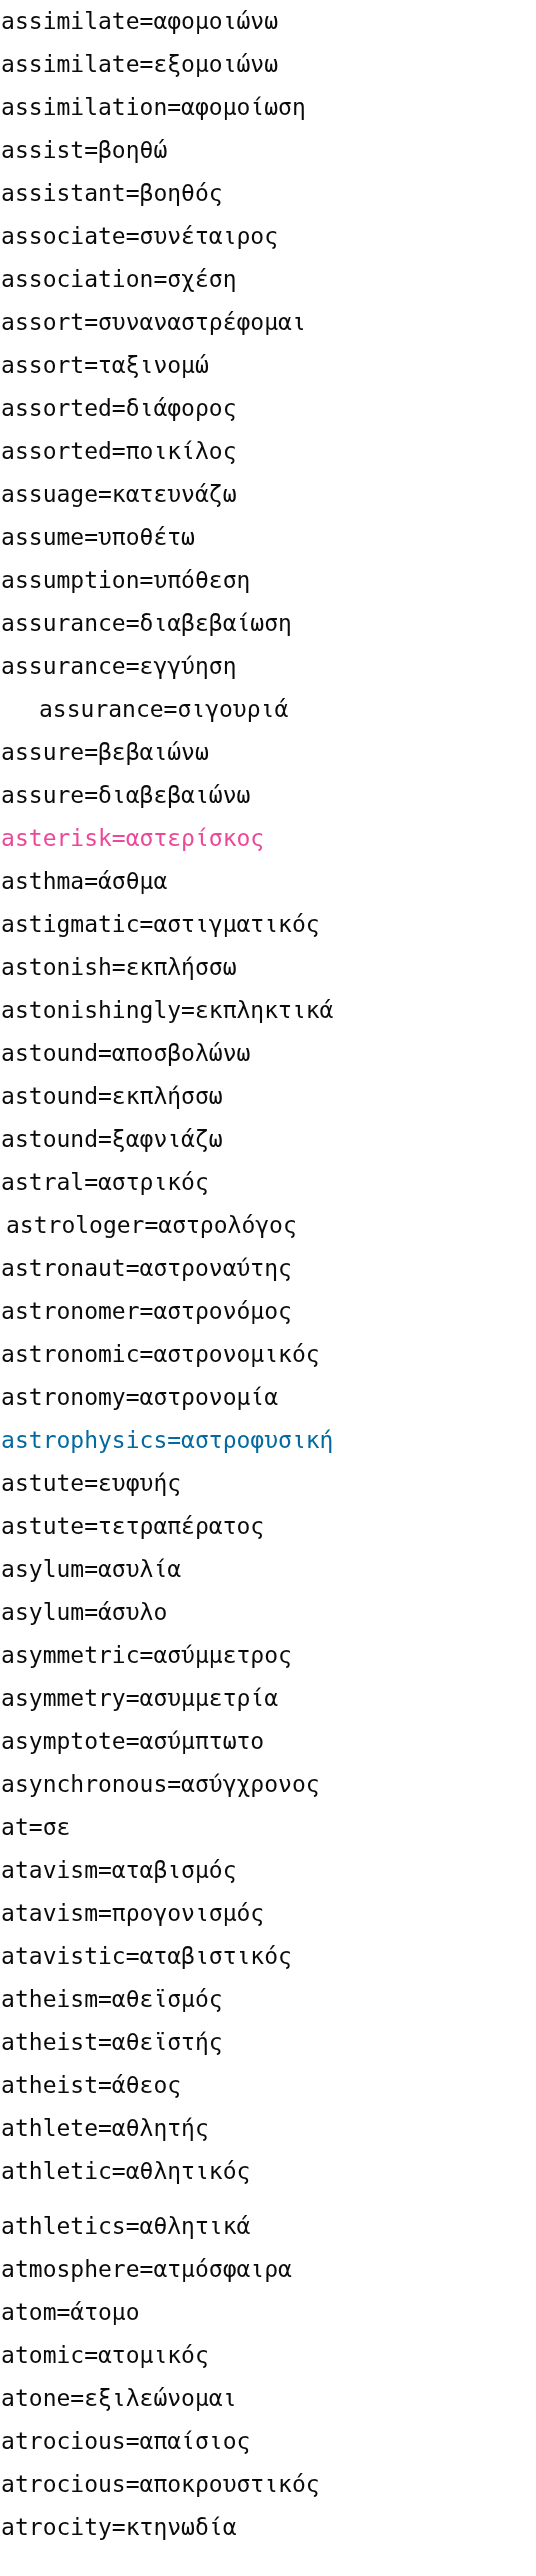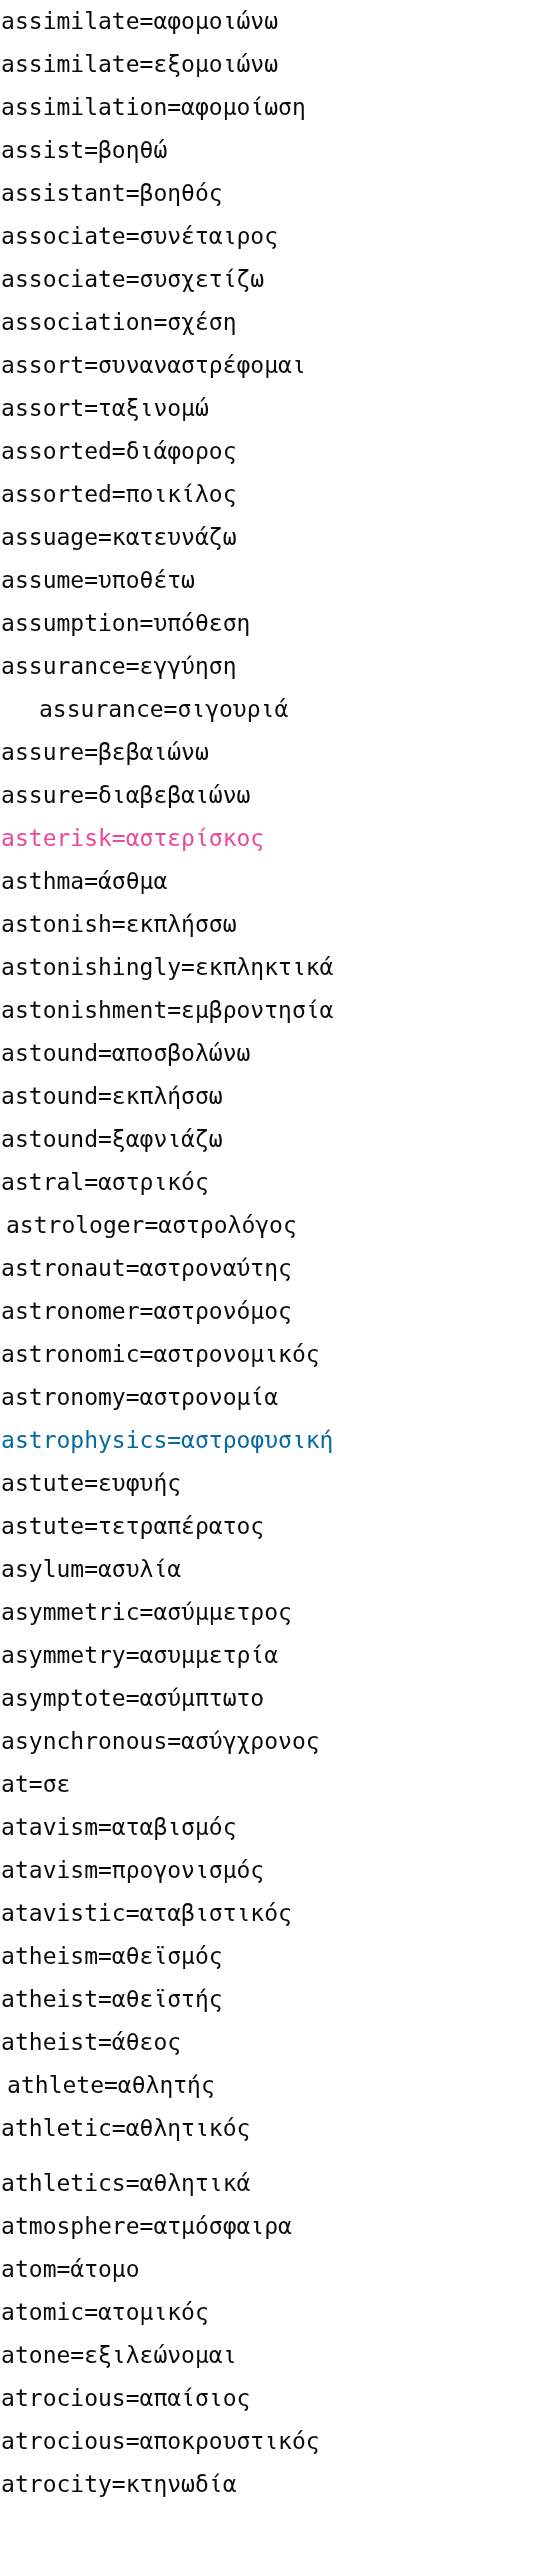--- a/index.html
+++ b/index.html
@@ -39,63 +39,64 @@
 </head>
 <body style="background: rgb(255, 255, 255);">
 
 <div id="wordlist">
     <div class="entry" style="color: rgb(10, 10, 10);">assimilate=αφομοιώνω</div>
     <div class="entry" style="color: rgb(10, 10, 10);">assimilate=εξομοιώνω</div>
     <div class="entry" style="color: rgb(10, 10, 10);">assimilation=αφομοίωση</div>
     <div class="entry" style="color: rgb(10, 10, 10);">assist=βοηθώ</div>
     <div class="entry" style="color: rgb(10, 10, 10);">assistant=βοηθός</div>
     <div class="entry" style="color: rgb(10, 10, 10);">associate=συνέταιρος</div>
-    <div class="entry" style="color: rgb(10, 10, 10);">associate=συσχετίζω</div>
     <div class="entry" style="color: rgb(10, 10, 10);">association=σχέση</div>
     <div class="entry" style="color: rgb(10, 10, 10);">assort=συναναστρέφομαι</div>
     <div class="entry" style="color: rgb(10, 10, 10);">assort=ταξινομώ</div>
     <div class="entry" style="color: rgb(10, 10, 10);">assorted=διάφορος</div>
     <div class="entry" style="color: rgb(10, 10, 10);">assorted=ποικίλος</div>
     <div class="entry" style="color: rgb(10, 10, 10);">assuage=κατευνάζω</div>
     <div class="entry" style="color: rgb(10, 10, 10);">assume=υποθέτω</div>
     <div class="entry" style="color: rgb(10, 10, 10);">assumption=υπόθεση</div>
+    <div class="entry" style="color: rgb(10, 10, 10);">assurance=διαβεβαίωση</div>
     <div class="entry" style="color: rgb(10, 10, 10);">assurance=εγγύηση</div>
     <div class="entry" style="color: rgb(10, 10, 10); padding-left: 39px;">assurance=σιγουριά</div>
     <div class="entry" style="color: rgb(10, 10, 10);">assure=βεβαιώνω</div>
     <div class="entry" style="color: rgb(10, 10, 10);">assure=διαβεβαιώνω</div>
     <div class="entry" style="color: #ec4899;">asterisk=αστερίσκος</div>
     <div class="entry" style="color: rgb(10, 10, 10);">asthma=άσθμα</div>
+    <div class="entry" style="color: rgb(10, 10, 10);">astigmatic=αστιγματικός</div>
     <div class="entry" style="color: rgb(10, 10, 10);">astonish=εκπλήσσω</div>
     <div class="entry" style="color: rgb(10, 10, 10);">astonishingly=εκπληκτικά</div>
-    <div class="entry" style="color: rgb(10, 10, 10);">astonishment=εμβροντησία</div>
     <div class="entry" style="color: rgb(10, 10, 10);">astound=αποσβολώνω</div>
     <div class="entry" style="color: rgb(10, 10, 10);">astound=εκπλήσσω</div>
     <div class="entry" style="color: rgb(10, 10, 10);">astound=ξαφνιάζω</div>
     <div class="entry" style="color: rgb(10, 10, 10);">astral=αστρικός</div>
     <div class="entry" style="color: rgb(10, 10, 10); padding-left: 6px;">astrologer=αστρολόγος</div>
     <div class="entry" style="color: rgb(10, 10, 10);">astronaut=αστροναύτης</div>
     <div class="entry" style="color: rgb(10, 10, 10);">astronomer=αστρονόμος</div>
     <div class="entry" style="color: rgb(10, 10, 10);">astronomic=αστρονομικός</div>
     <div class="entry" style="color: rgb(10, 10, 10);">astronomy=αστρονομία</div>
     <div class="entry" style="color: #0369a1;">astrophysics=αστροφυσική</div>
     <div class="entry" style="color: rgb(10, 10, 10);">astute=ευφυής</div>
     <div class="entry" style="color: rgb(10, 10, 10);">astute=τετραπέρατος</div>
     <div class="entry" style="color: rgb(10, 10, 10);">asylum=ασυλία</div>
+    <div class="entry" style="color: rgb(10, 10, 10);">asylum=άσυλο</div>
     <div class="entry" style="color: rgb(10, 10, 10);">asymmetric=ασύμμετρος</div>
     <div class="entry" style="color: rgb(10, 10, 10);">asymmetry=ασυμμετρία</div>
     <div class="entry" style="color: rgb(10, 10, 10);">asymptote=ασύμπτωτο</div>
     <div class="entry" style="color: rgb(10, 10, 10);">asynchronous=ασύγχρονος</div>
     <div class="entry" style="color: rgb(10, 10, 10);">at=σε</div>
     <div class="entry" style="color: rgb(10, 10, 10);">atavism=αταβισμός</div>
     <div class="entry" style="color: rgb(10, 10, 10);">atavism=προγονισμός</div>
     <div class="entry" style="color: rgb(10, 10, 10);">atavistic=αταβιστικός</div>
     <div class="entry" style="color: rgb(10, 10, 10);">atheism=αθεϊσμός</div>
     <div class="entry" style="color: rgb(10, 10, 10);">atheist=αθεϊστής</div>
     <div class="entry" style="color: rgb(10, 10, 10);">atheist=άθεος</div>
-    <div class="entry" style="color: rgb(10, 10, 10); margin-left: 6px;">athlete=αθλητής</div>
+    <div class="entry" style="color: rgb(10, 10, 10);">athlete=αθλητής</div>
     <div class="entry" style="color: rgb(10, 10, 10);">athletic=αθλητικός</div>
     <div class="entry" style="color: rgb(10, 10, 10); margin-top: 12px;">athletics=αθλητικά</div>
     <div class="entry" style="color: rgb(10, 10, 10);">atmosphere=ατμόσφαιρα</div>
     <div class="entry" style="color: rgb(10, 10, 10);">atom=άτομο</div>
     <div class="entry" style="color: rgb(10, 10, 10);">atomic=ατομικός</div>
     <div class="entry" style="color: rgb(10, 10, 10);">atone=εξιλεώνομαι</div>
     <div class="entry" style="color: rgb(10, 10, 10);">atrocious=απαίσιος</div>
     <div class="entry" style="color: rgb(10, 10, 10);">atrocious=αποκρουστικός</div>
     <div class="entry" style="color: rgb(10, 10, 10);">atrocity=κτηνωδία</div>
   </div>

